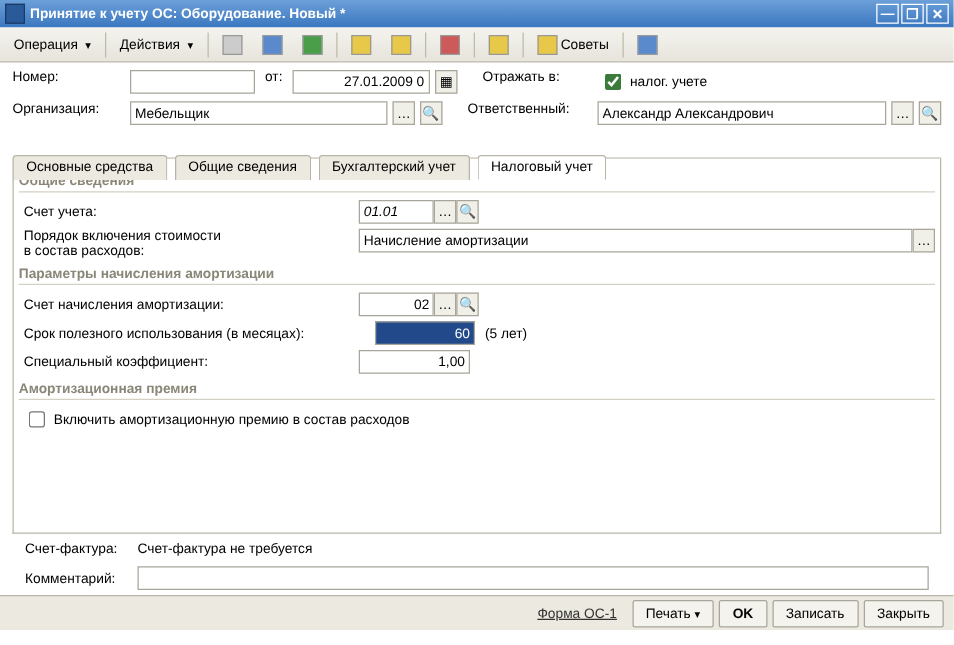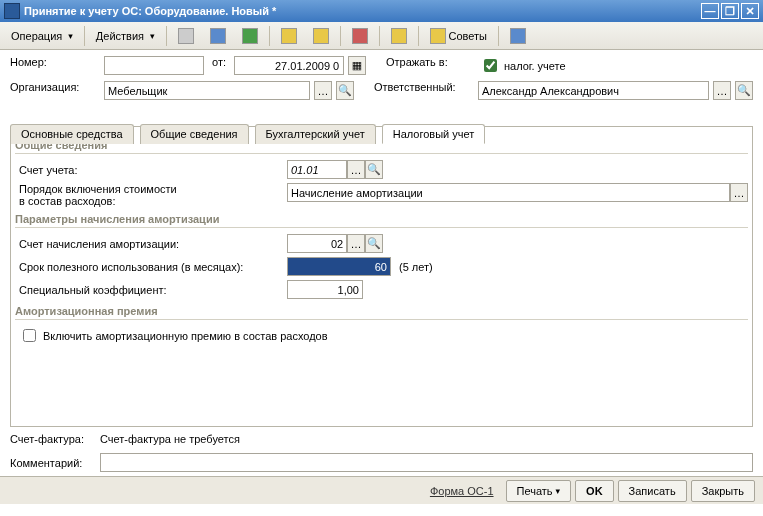--- a/index.html
+++ b/index.html
@@ -73,21 +73,21 @@
     height:300px; overflow:auto; background:#fff;
   }
   .section-title {
     color:#8a8778; font-weight:bold; padding:2px 0; border-bottom:1px solid #d4d1c4;
     margin:4px 0 6px 0;
   }
   .field-row { display:flex; align-items:center; margin-bottom:4px; padding-left:4px; }
   .field-lbl { width:268px; }
   .group { display:flex; }
   .num-right { text-align:right; }
-  .footer-row { display:flex; align-items:center; padding:4px 10px; }
+  .footer-row { display:flex; align-items:center; padding:4px 20px; }
   .footer-row .lbl { width:90px; }
   .status-bar {
     height:28px; border-top:1px solid #b8b5a8; background:#ece9e0;
     display:flex; align-items:center; justify-content:flex-end; padding:0 8px; gap:4px;
   }
   .sb-btn { height:22px; padding:0 10px; border:1px solid #a8a59a; background:#f4f3ee;
     display:flex; align-items:center; cursor:pointer; border-radius:2px;}
   .sb-btn.bold { font-weight:bold; }
   .sb-link { text-decoration:underline; color:#333; margin-right:8px; cursor:pointer;}
   .sel-input{ background:#224a8a; color:#fff; }
@@ -216,26 +216,26 @@
         <input type="text" style="width: 60px; padding-left: 43px;" value="02.01">
         <span class="ellips-btn">…</span>
         <span class="search-btn">
             <span>🔍</span>
           </span>
       </div>
       <span style="width:10px"></span>
     </div>
     <div class="field-row">
       <span class="field-lbl">Срок полезного использования (в месяцах):</span>
-      <input type="text" class="num-right sel-input" style="width: 104px;" value="60">
+      <input type="text" class="num-right sel-input" style="width: 80px; margin-left: 13px;" value="60">
       <span style="margin-left:8px">(5 лет)</span>
     </div>
     <div class="field-row">
       <span class="field-lbl">Специальный коэффициент:</span>
-      <input type="text" class="num-right" style="width: 76px;" value="1,00">
+      <input type="text" class="num-right" style="width: 89px;" value="1,00">
     </div>
 
     <div class="section-title">Амортизационная премия</div>
     <div class="field-row">
       <label class="chk">
         <input type="checkbox" style="">
         <span>Включить амортизационную премию в состав расходов</span>
       </label>
     </div>
   </div>

